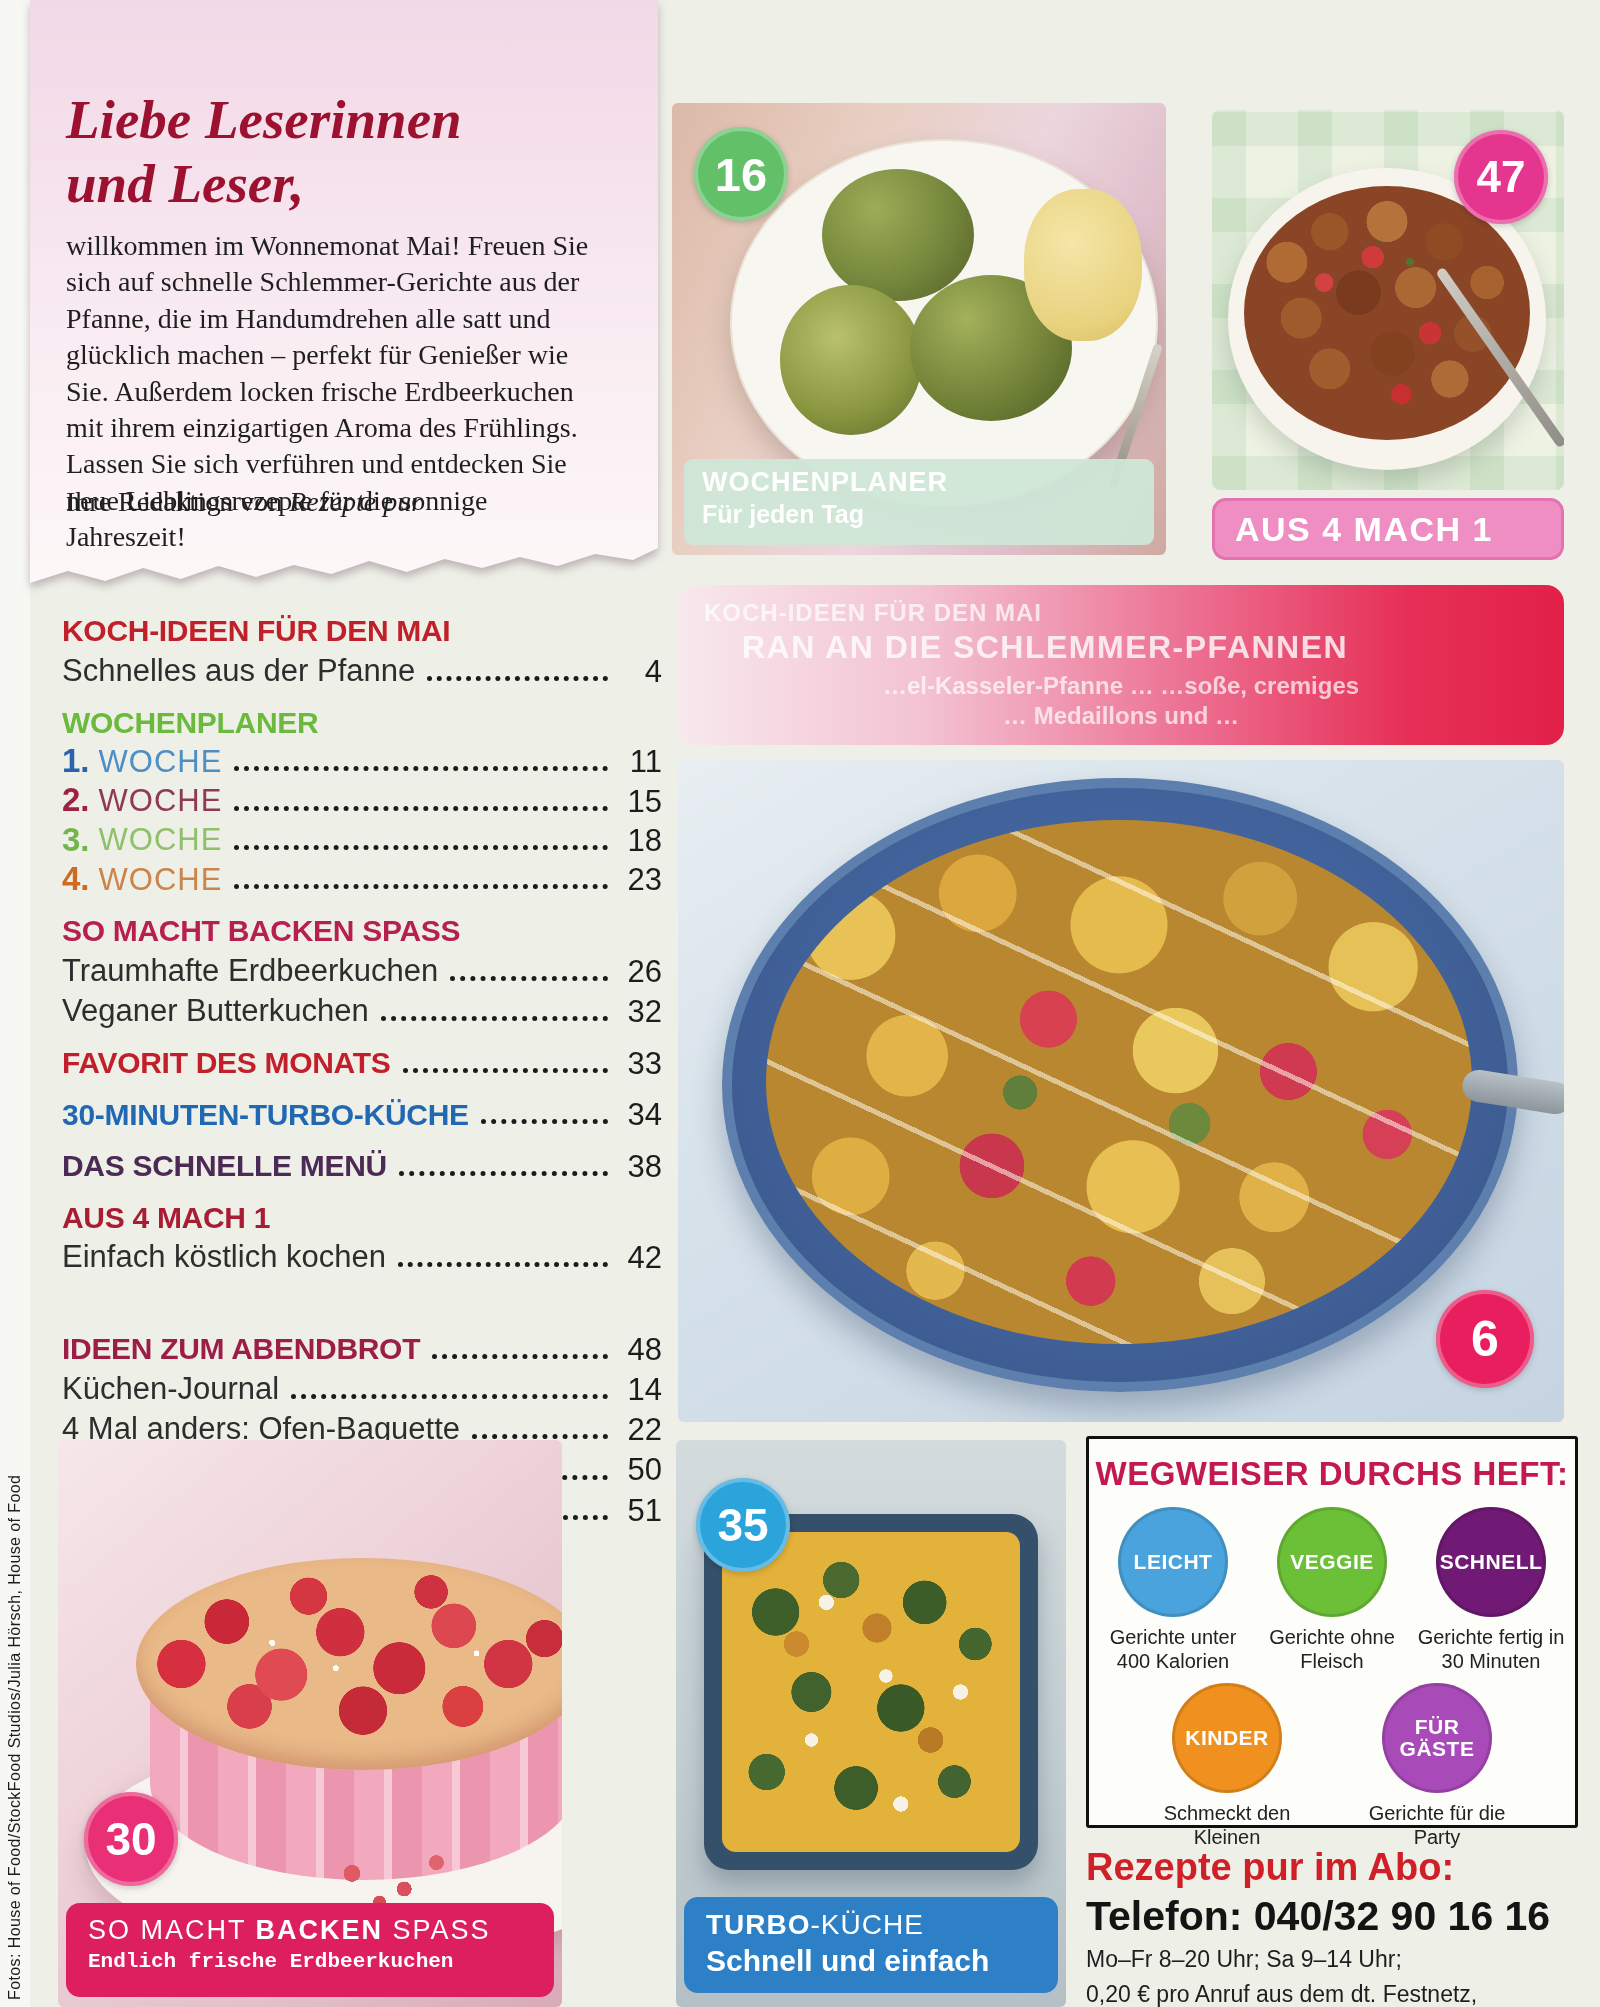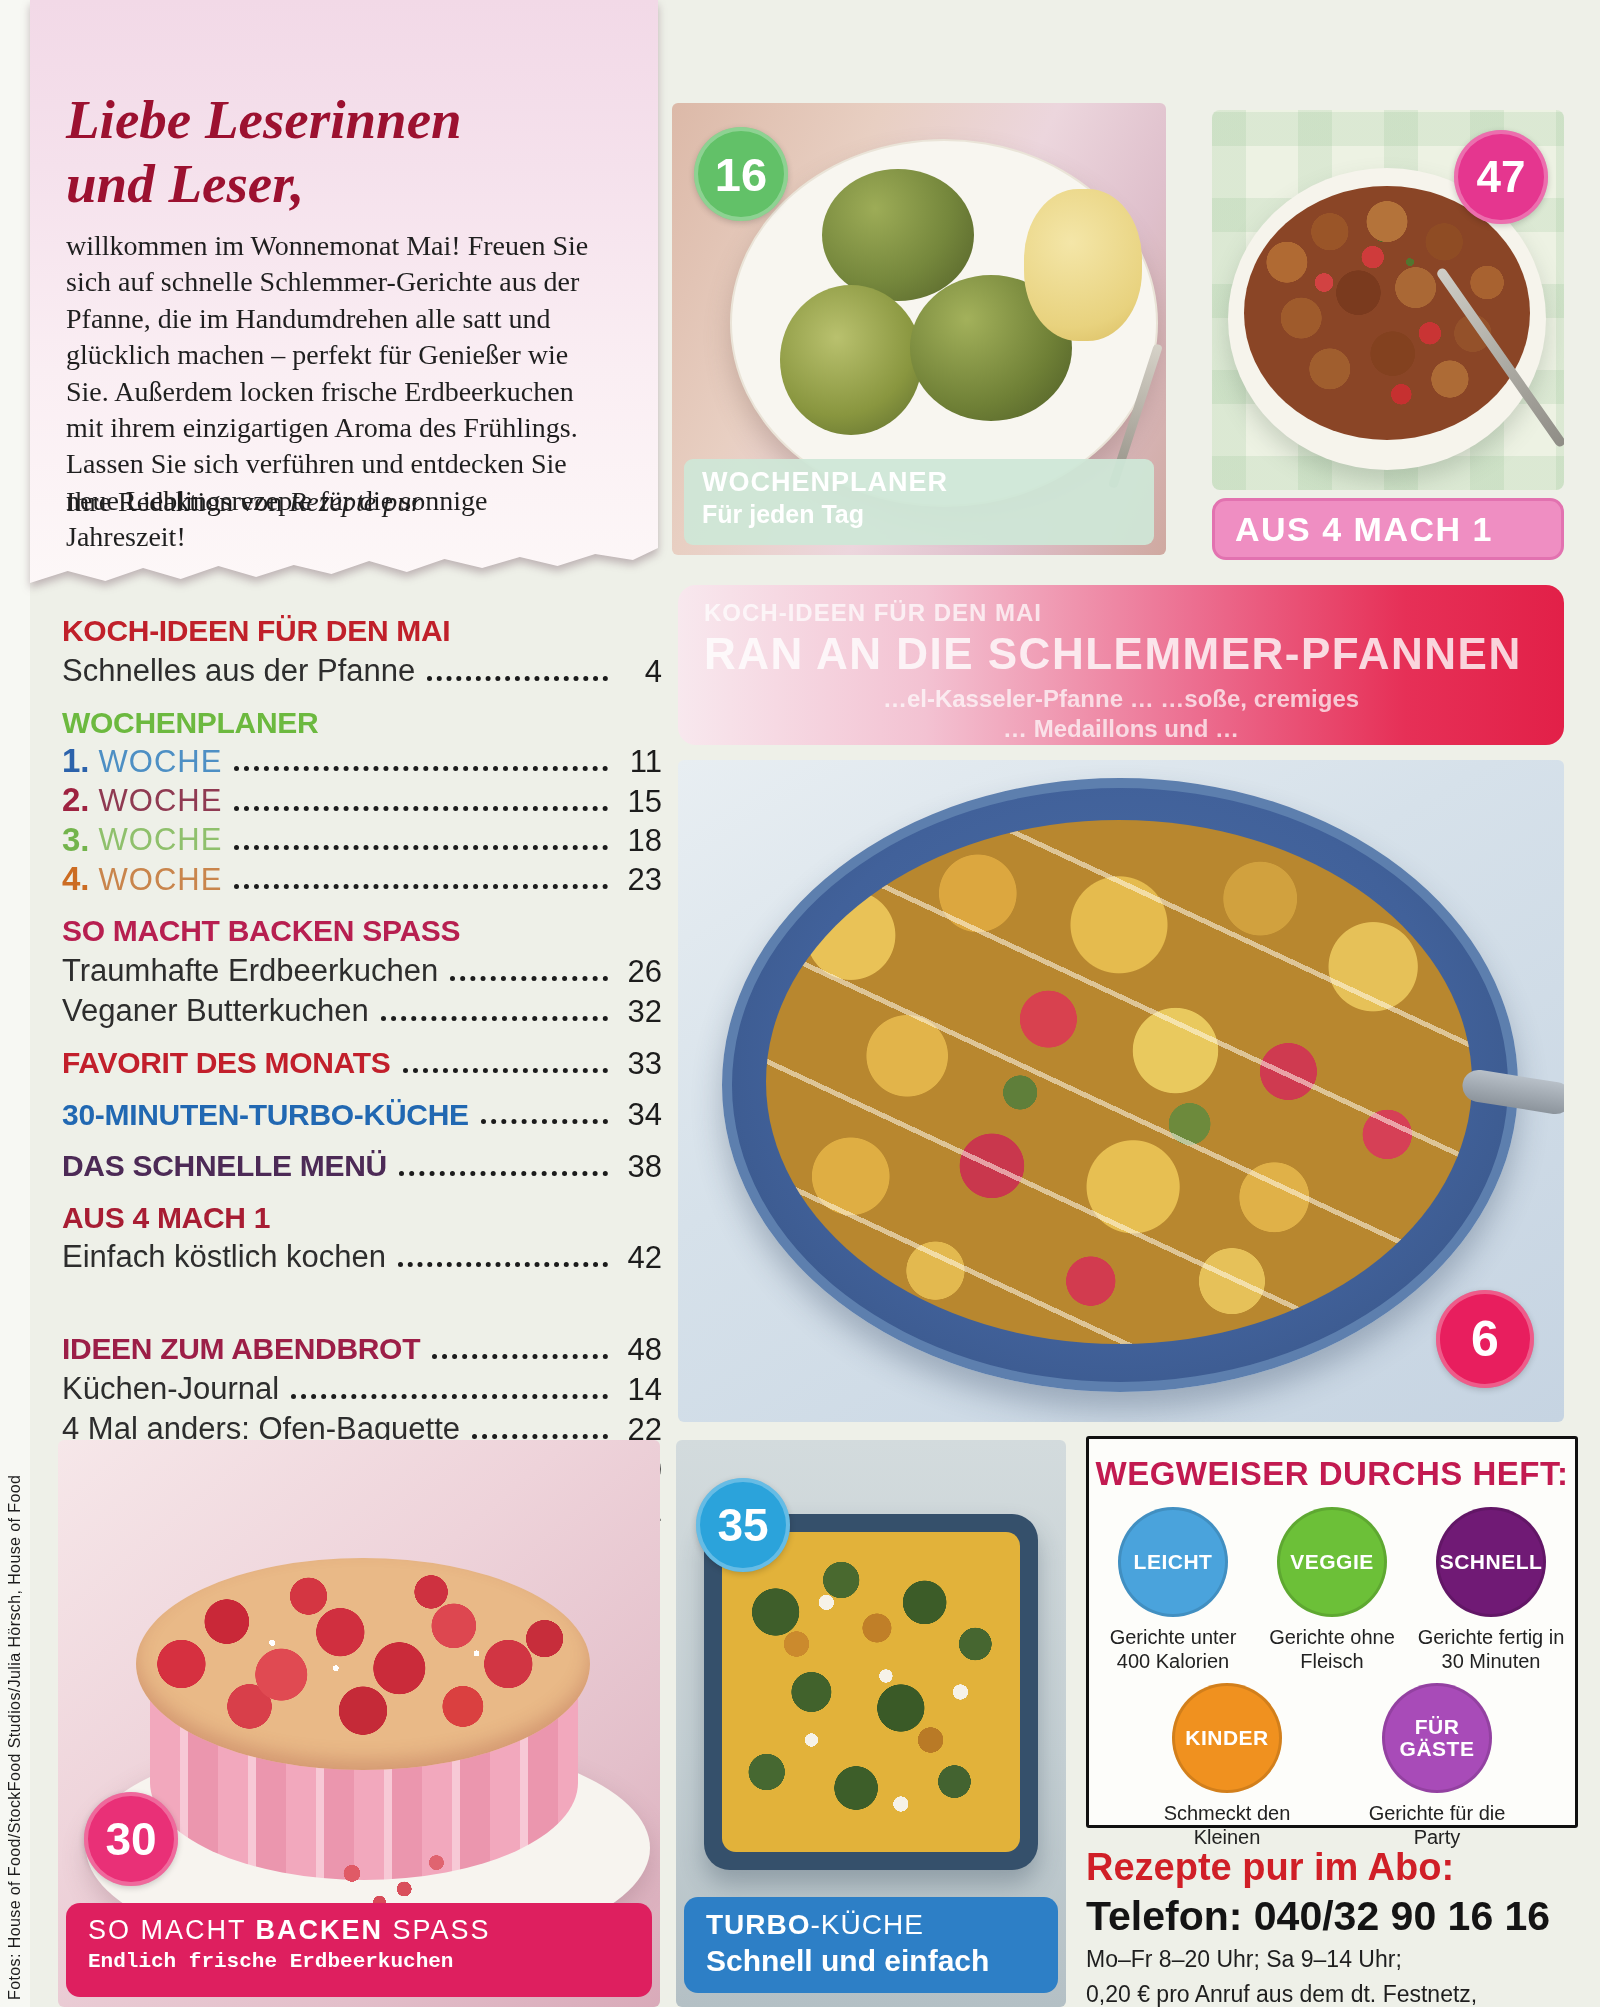--- a/index.html
+++ b/index.html
@@ -114,21 +114,21 @@
     background:linear-gradient(#cfcdc6,#8f8d86);border-radius:5px;}
   .badge-pasta{right:16px;top:20px;width:94px;height:94px;font-size:44px;}
   .strip-pink{left:1212px;top:498px;width:352px;height:62px;background:#ef8ec2;border-radius:14px;
     border:3px solid #e272b0;box-sizing:border-box;display:flex;align-items:center;padding-left:20px;
     color:#fff;font-weight:700;font-size:34px;letter-spacing:1.5px;}
   
   .banner{left:678px;top:585px;width:886px;height:160px;border-radius:18px;
     background:linear-gradient(90deg,#f8e8ee 0%,#f3c2d2 28%,#ec6f91 58%,#e63057 82%,#e22048 100%);
     padding:14px 26px;box-sizing:border-box;color:#fff;}
   .banner .kick{font-weight:700;font-size:24px;letter-spacing:1px;opacity:.72;}
-  .banner .ttl{font-weight:700;font-size:44px;letter-spacing:1.5px;opacity:.8;margin-top:2px;}
+  .banner .ttl{font-weight:700;font-size:32px;letter-spacing:1.5px;opacity:.8;margin-top:2px;margin-left:38px;}
   .banner .sub{font-weight:700;font-size:24px;opacity:.7;text-align:center;margin-top:6px;}
   .banner .sub2{margin-top:2px;}
   
   .photo-pan{left:678px;top:760px;width:886px;height:662px;
     background:linear-gradient(150deg,#e8eef2 0%,#d6e1ea 40%,#c6d4e2 100%);}
   .pan-body{position:absolute;left:44px;top:18px;width:796px;height:614px;border-radius:50%;
     background:radial-gradient(ellipse at 50% 45%,#4c6fa6 0%,#41619a 60%,#35517f 100%);
     border:10px solid #5d7fae;box-shadow:0 18px 30px rgba(40,60,90,.3);box-sizing:border-box;}
   .pan-food{position:absolute;left:88px;top:60px;width:706px;height:524px;border-radius:50%;
     background-color:#b8872f;
@@ -152,21 +152,21 @@
       radial-gradient(circle 34px at 66% 88%,#e6c159 0 96%,transparent 98%),
       radial-gradient(circle 22px at 60% 58%,#6d8a3c 0 94%,transparent 96%),
       radial-gradient(circle 18px at 36% 52%,#5f7f3a 0 94%,transparent 96%);}
   .drizzle{position:absolute;left:88px;top:60px;width:706px;height:524px;border-radius:50%;
     background:repeating-linear-gradient(25deg,transparent 0 46px,rgba(255,250,238,.72) 46px 51px,transparent 51px 104px);
     opacity:.75;}
   .pan-handle{position:absolute;right:-8px;top:316px;width:110px;height:32px;border-radius:16px;
     background:linear-gradient(#b8c0c8,#8c949c);transform:rotate(9deg);}
   .badge-pan{left:758px;top:530px;width:98px;height:98px;font-size:50px;}
   
-  .photo-cake{left:58px;top:1440px;width:602px;height:567px;
+  .photo-cake{left:58px;top:1440px;width:504px;height:567px;
     background:linear-gradient(140deg,#f6e7e9 0%,#eed3da 40%,#e3bfca 75%,#d9aab9 100%);}
   .cake-plate{position:absolute;left:28px;top:296px;width:564px;height:224px;border-radius:50%;
     background:#f7f4ef;box-shadow:0 10px 24px rgba(120,80,90,.25);}
   .cake-side{position:absolute;left:92px;top:196px;width:428px;height:244px;
     border-radius:30px 30px 50% 50% / 30px 30px 40% 40%;
     background:repeating-linear-gradient(90deg,#f2a8bd 0 30px,#f7c9d6 30px 38px,#eb96ae 38px 68px);}
   .cake-top{position:absolute;left:78px;top:118px;width:454px;height:212px;border-radius:50%;
     background-color:#e9b987;box-shadow:inset 0 -10px 18px rgba(150,60,50,.25);
     background-image:
       radial-gradient(circle 26px at 10% 50%,#d63040 0 92%,transparent 94%),

